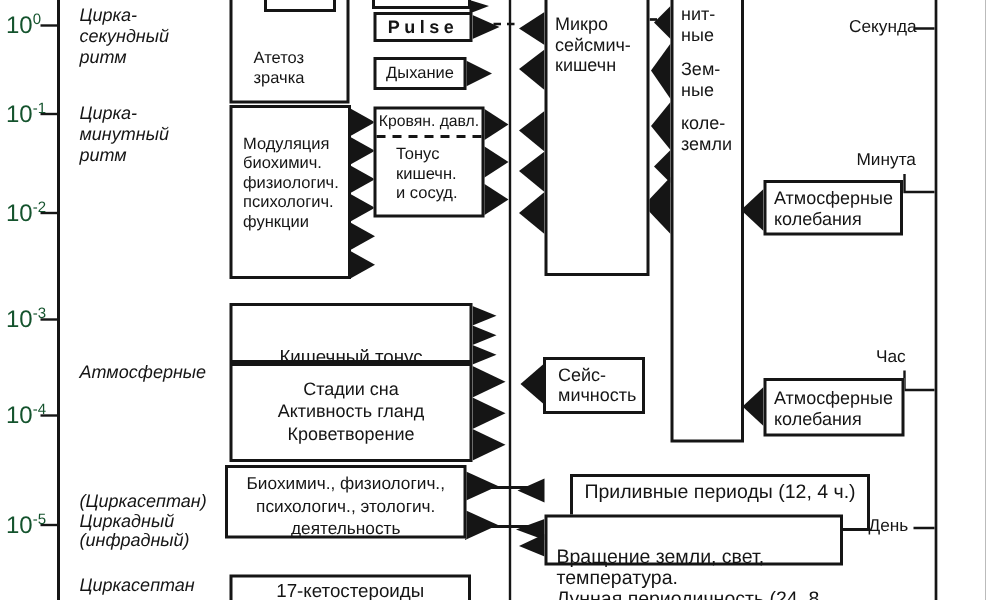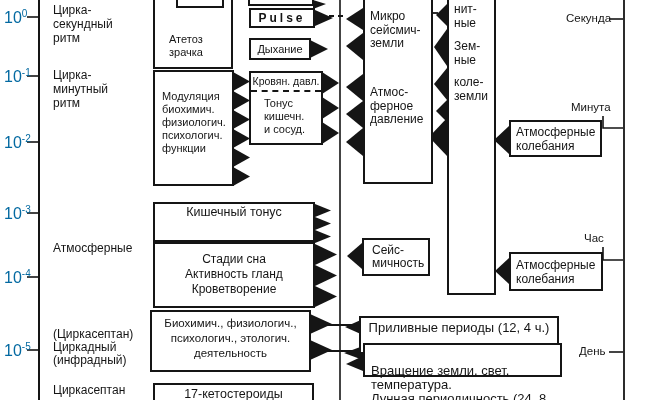--- a/index.html
+++ b/index.html
@@ -6,23 +6,23 @@
   #canvas{
     position:relative;width:657px;height:400px;background:#ffffff;
     overflow:hidden;font-family:"Liberation Sans","DejaVu Sans",sans-serif;
     color:#151515;
   }
   #wires{position:absolute;left:0;top:0;width:657px;height:400px;}
   .box{position:absolute;border:2px solid #151515;background:#fff;box-sizing:border-box;}
   .txt{white-space:pre-line;line-height:13px;font-size:11px;color:#151515;}
   .lbl{position:absolute;white-space:pre-line;color:#151515;}
   .ctr{text-align:center;}
-  .tick{position:absolute;left:4px;font-size:16px;color:#0369a1;}
+  .tick{position:absolute;left:4px;font-size:16px;color:#14532d;}
   .tick sup{font-size:10px;}
-  .rhythm{left:53px;font-size:12px;line-height:14px;}
+  .rhythm{left:53px;font-size:12px;line-height:14px;font-style:italic;}
   .timelbl{font-size:11.5px;}
 </style>
 </head>
 <body>
 
 <div id="canvas">
 
   <svg id="wires" viewBox="0 0 657 400" xmlns="http://www.w3.org/2000/svg">
 
     <g stroke="#151515" stroke-width="2" fill="none">
@@ -152,43 +152,40 @@
   </div>
 
   <div class="box" style="left:249px;top:71px;width:74px;height:74px">
     <div class="txt ctr" style="font-size:10.5px;padding-top:2px;height:15px;border-bottom:2px dashed #151515">Кровян. давл.</div>
     <div class="txt" style="position:absolute;left:13px;top:24px">Тонус
 кишечн.
 и сосуд.</div>
   </div>
 
   <div class="box" style="left:153px;top:202px;width:162px;height:40px">
-    <div class="txt ctr" style="font-size:12.5px;margin-top:2px">Кишечный тонус</div>
+    <div class="txt ctr" style="font-size:12.5px;margin-top:28px">Кишечный тонус</div>
   </div>
   <div class="box" style="left:153px;top:242px;width:162px;height:66px">
     <div class="txt ctr" style="font-size:12px;line-height:15px;margin-top:8px">Стадии сна
 Активность гланд
 Кроветворение</div>
   </div>
-  <div class="box" style="left:150px;top:310px;width:161px;height:62px">
+  <div class="box" style="left:150px;top:310px;width:161px;height:49px">
     <div class="txt ctr" style="font-size:11.5px;line-height:15px;margin-top:4px">Биохимич., физиологич.,
 психологич., этологич.
 деятельность</div>
   </div>
   <div class="box" style="left:153px;top:383px;width:161px;height:25px">
     <div class="txt ctr" style="font-size:12.5px;margin-top:3px">17-кетостероиды</div>
   </div>
 
   <div class="box" style="left:363px;top:-8px;width:70px;height:192px">
     <div class="txt" style="position:absolute;left:5px;top:16px;font-size:12px;line-height:13.5px">Микро
 сейсмич-
-земли</div>
-    <div class="txt" style="position:absolute;left:5px;top:92px;font-size:12px;line-height:13.5px">Атмос-
-ферное
-давление</div>
+кишечн</div>
   </div>
 
   <div class="box" style="left:447px;top:-8px;width:49px;height:303px">
     <div class="txt" style="position:absolute;left:5px;top:9px;font-size:12px;line-height:13.5px">нит-
 ные</div>
     <div class="txt" style="position:absolute;left:5px;top:46px;font-size:12px;line-height:13.5px">Зем-
 ные</div>
     <div class="txt" style="position:absolute;left:5px;top:82px;font-size:12px;line-height:13.5px">коле-
 земли</div>
   </div>
@@ -200,21 +197,21 @@
 
   <div class="box" style="left:509px;top:120px;width:93px;height:37px">
     <div class="txt" style="position:absolute;left:5px;top:3px;font-size:12px;line-height:14px">Атмосферные
 колебания</div>
   </div>
   <div class="box" style="left:509px;top:252px;width:94px;height:39px">
     <div class="txt" style="position:absolute;left:5px;top:4px;font-size:12px;line-height:14px">Атмосферные
 колебания</div>
   </div>
 
-  <div class="box" style="left:359px;top:316px;width:200px;height:38px">
+  <div class="box" style="left:380px;top:316px;width:200px;height:38px">
     <div class="txt ctr" style="font-size:13px;margin-top:3px">Приливные периоды (12, 4 ч.)</div>
   </div>
   <div class="box" style="left:363px;top:343px;width:199px;height:34px">
     <div class="txt" style="position:absolute;left:6px;top:19px;font-size:13px;line-height:14px">Вращение земли, свет, температура.
 Лунная периодичность (24, 8 ч.)</div>
   </div>
 
   <div class="lbl timelbl" style="left:566px;top:12px">Секунда</div>
   <div class="lbl timelbl" style="left:571px;top:101px">Минута</div>
   <div class="lbl timelbl" style="left:584px;top:232px">Час</div>

